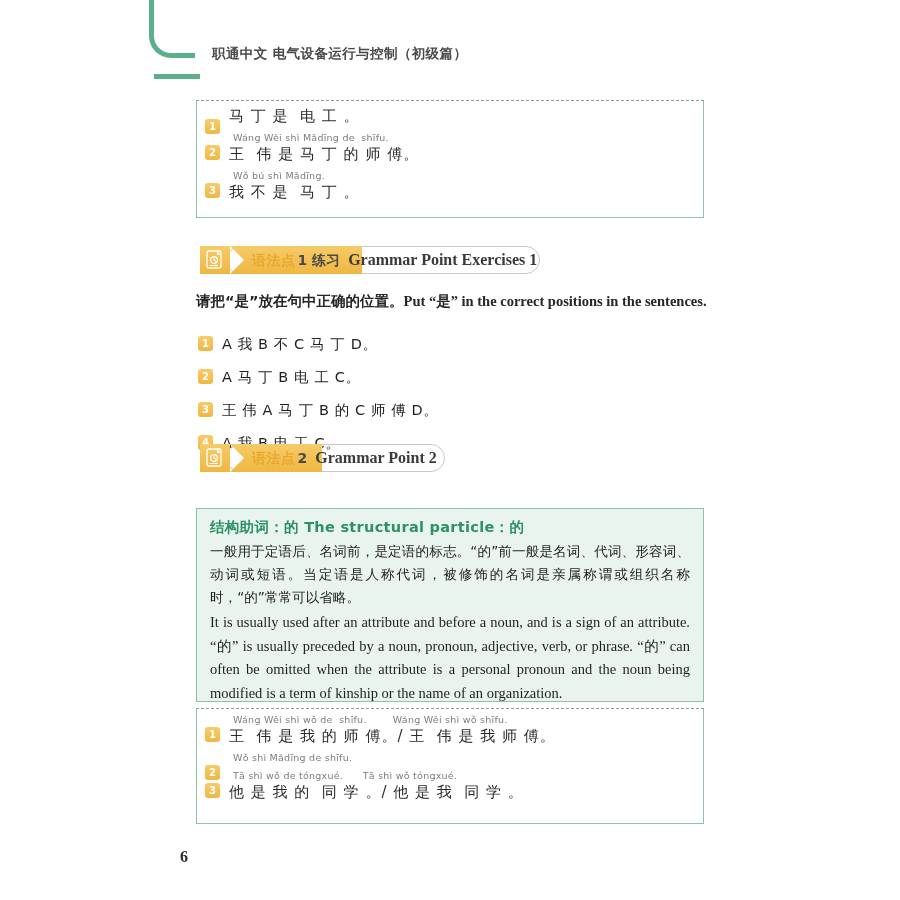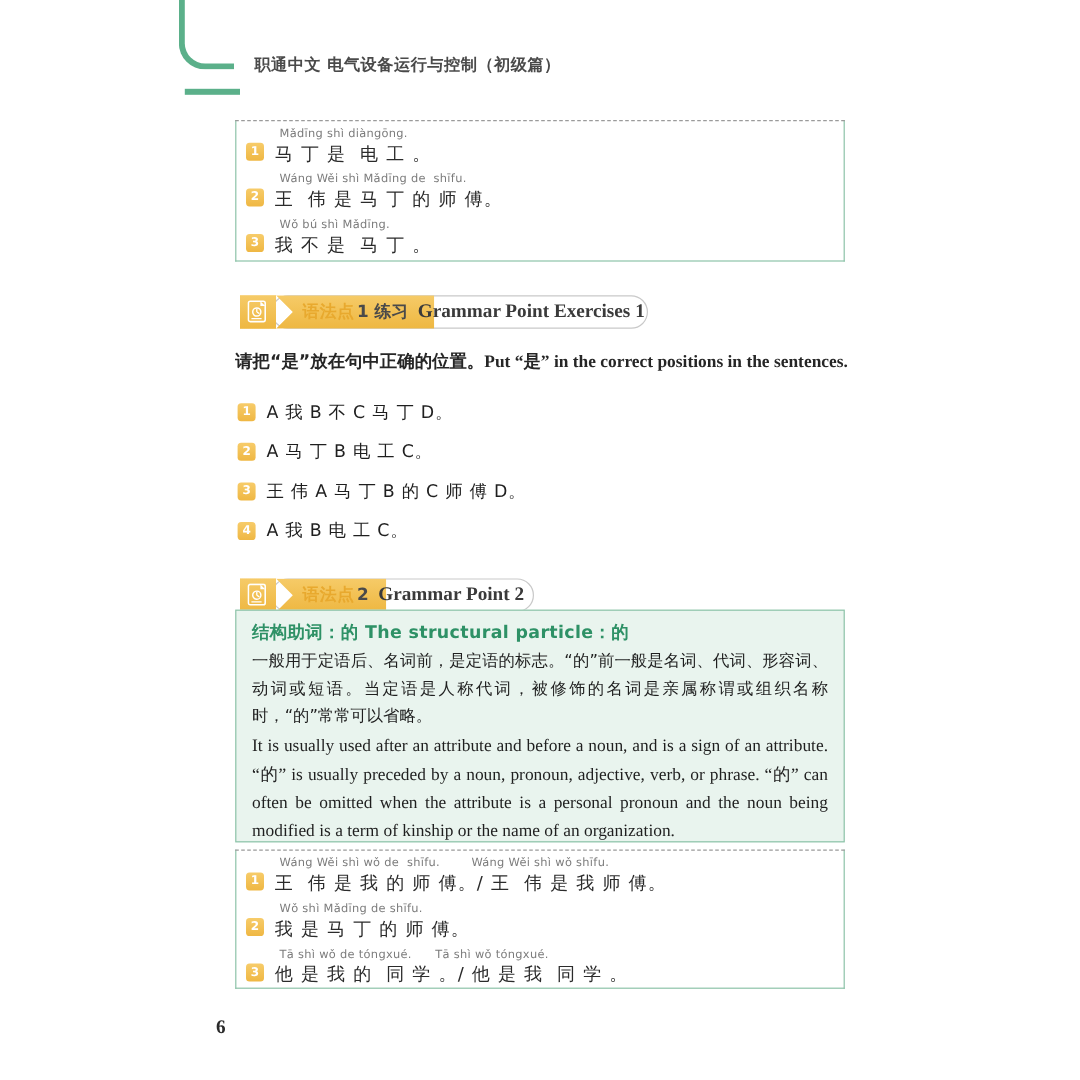--- a/index.html
+++ b/index.html
@@ -282,21 +282,20 @@
 
   <div class="header">
     <div class="header-corner"></div>
     <div class="header-corner-tail"></div>
     <div class="header-title">职通中文  电气设备运行与控制（初级篇）</div>
   </div>
 
   <div class="example-box box1">
     <div class="ex-row">
       <span class="num-badge">1</span>
-      <div class="ex-pinyin">Mǎdīng shì diàngōng.</div>
       <div class="ex-hanzi">马 丁 是  电 工 。</div>
     </div>
     <div class="ex-row">
       <span class="num-badge">2</span>
       <div class="ex-pinyin">Wáng Wěi shì Mǎdīng de  shīfu.</div>
       <div class="ex-hanzi">王  伟 是 马 丁 的 师 傅。</div>
     </div>
     <div class="ex-row">
       <span class="num-badge">3</span>
       <div class="ex-pinyin">Wǒ bú shì Mǎdīng.</div>
@@ -337,21 +336,21 @@
     <div class="exercise-item">
       <span class="num-badge">3</span>
       <span class="exercise-text">王 伟 A 马 丁 B 的 C 师 傅 D。</span>
     </div>
     <div class="exercise-item">
       <span class="num-badge">4</span>
       <span class="exercise-text">A 我 B 电 工 C。</span>
     </div>
   </div>
 
-  <div class="section-head" style="left:200px; top:482px; width:245px;padding-left:17px;">
+  <div class="section-head" style="left:200px; top:444px; width:245px;padding-left:17px;">
     <div class="sh-pill" style="left:26px; width:219px;"></div>
     <div class="sh-icon">
       <svg width="19" height="20" viewBox="0 0 19 20" xmlns="http://www.w3.org/2000/svg">
         <rect x="1" y="1" width="14" height="17" rx="1.5" fill="none" stroke="#ffffff" stroke-width="1.3"></rect>
         <path d="M11 1 L15 5 L11 5 Z" fill="#ffffff"></path>
         <circle cx="8" cy="10" r="3.4" fill="none" stroke="#ffffff" stroke-width="1.2"></circle>
         <path d="M8 10 L8 7.2 M8 10 L10.2 11.4" stroke="#ffffff" stroke-width="1.1" fill="none"></path>
         <path d="M3.5 15.5 L12 15.5" stroke="#ffffff" stroke-width="1.1"></path>
       </svg>
     </div>
@@ -369,21 +368,20 @@
 
   <div class="example-box box2">
     <div class="ex-row">
       <span class="num-badge">1</span>
       <div class="ex-pinyin">Wáng Wěi shì wǒ de  shīfu.        Wáng Wěi shì wǒ shīfu.</div>
       <div class="ex-hanzi">王  伟 是 我 的 师 傅。/ 王  伟 是 我 师 傅。</div>
     </div>
     <div class="ex-row">
       <span class="num-badge">2</span>
       <div class="ex-pinyin">Wǒ shì Mǎdīng de shīfu.</div>
-      <div class="ex-hanzi">我 是 马 丁 的 师 傅。</div>
     </div>
     <div class="ex-row">
       <span class="num-badge">3</span>
       <div class="ex-pinyin">Tā shì wǒ de tóngxué.      Tā shì wǒ tóngxué.</div>
       <div class="ex-hanzi">他 是 我 的  同 学 。/ 他 是 我  同 学 。</div>
     </div>
   </div>
 
   <div class="page-number">6</div>
 

